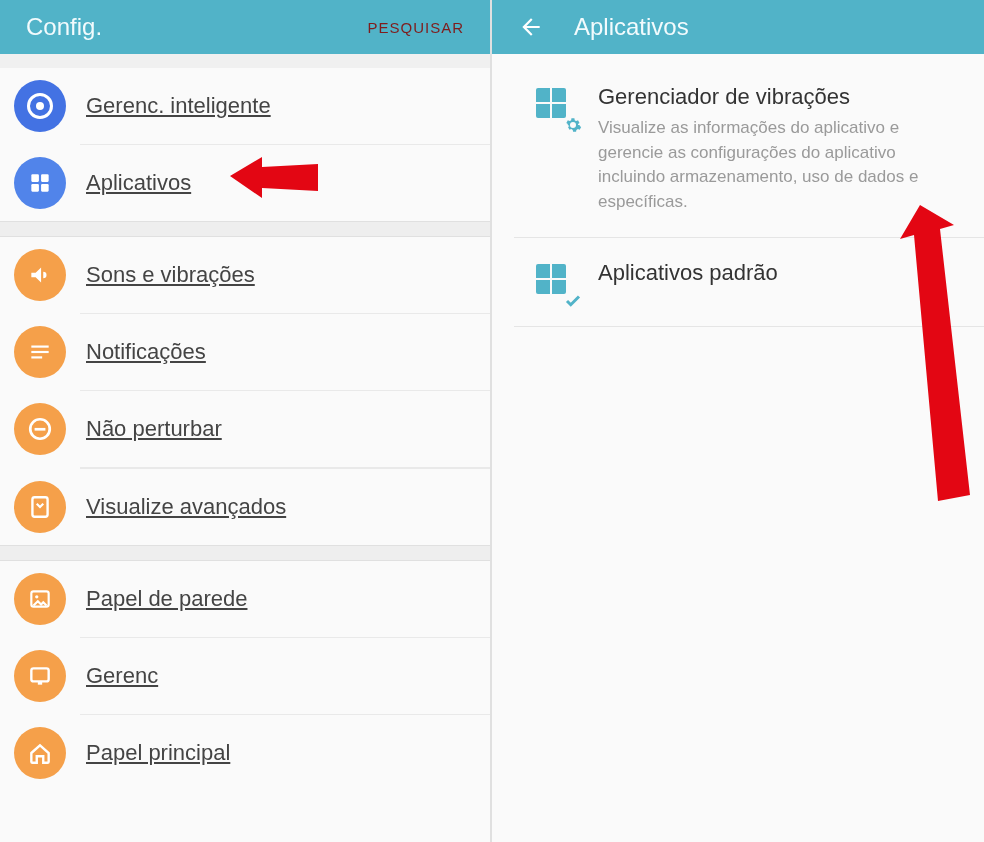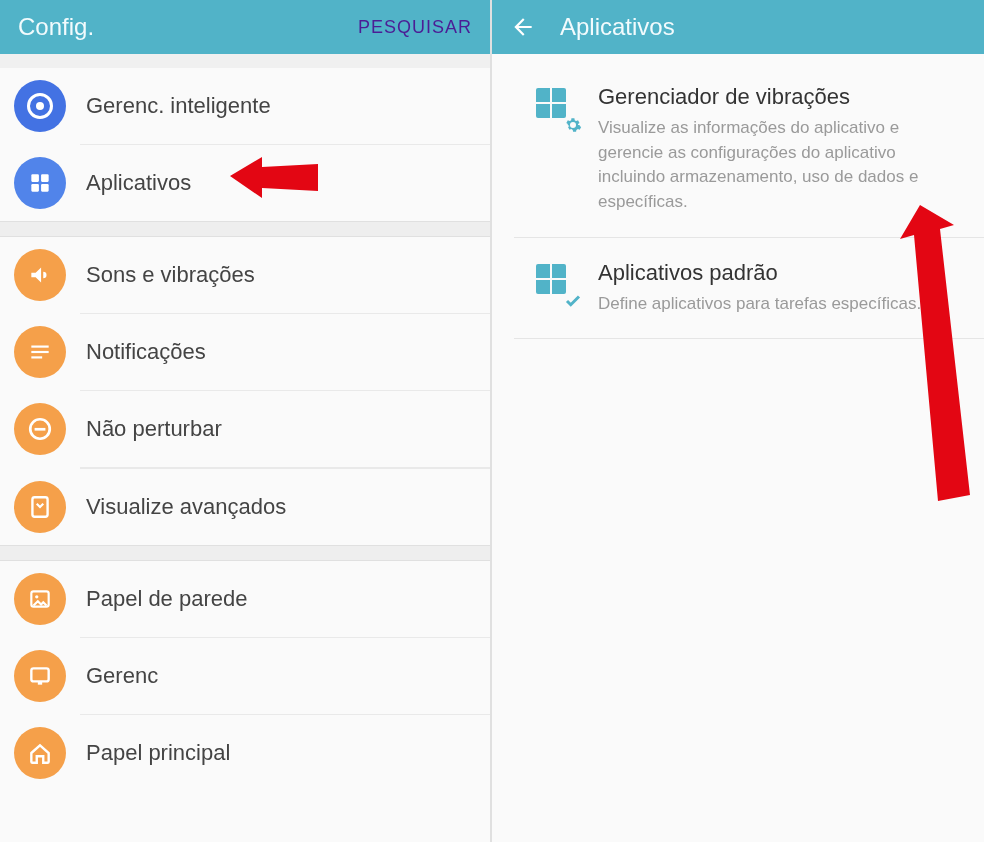--- a/index.html
+++ b/index.html
@@ -14,26 +14,26 @@
   .panel { height: 842px; display: flex; flex-direction: column; }
   .panel-left { width: 492px; border-right: 2px solid #e0e0e0; background: #fafafa; }
   .panel-right { width: 492px; background: #fafafa; }
 
   .header {
     height: 54px;
     background: #51b3c8;
     display: flex;
     align-items: center;
     color: #fff;
-    padding: 0 18px;
-    gap: 14px;
+    padding: 0 26px;
+    gap: 20px;
   }
   .header-left { justify-content: space-between; }
   .header-title { font-size: 24px; font-weight: 300; color: #f2fbfd; }
-  .header-search { font-size: 18px; font-weight: 400; letter-spacing: 1px; color: #4c1d95; }
+  .header-search { font-size: 15px; font-weight: 400; letter-spacing: 1px; color: #7f1d1d; }
   .header-back { display: flex; align-items: center; cursor: pointer; }
   .header-back svg { width: 26px; height: 26px; fill: #fff; }
   .header-right .header-title { margin-left: 10px; }
 
   .list { flex: 1; overflow-y: auto; }
   .group-sep {
     height: 16px;
     background: #eeeeee;
     border-top: 1px solid #e0e0e0;
     border-bottom: 1px solid #e0e0e0;
@@ -53,21 +53,21 @@
     position: relative;
   }
   .item .icon-wrap {
     width: 52px; height: 52px;
     border-radius: 50%;
     display: flex; align-items: center; justify-content: center;
     margin-right: 20px;
     flex-shrink: 0;
   }
   .icon-wrap svg { width: 26px; height: 26px; fill: #fff; }
-  .item .label { color: #444; font-size: 22px; font-weight: 300; }
+  .item .label { color: #444; font-size: 22px; font-weight: 300; text-decoration: underline; }
 
   .bg-blue-ring { background: #4372e3; }
   .bg-blue { background: #5184ea; }
   .bg-orange { background: #f5a04a; }
 
   
   .ring-icon {
     width: 26px; height: 26px; border-radius: 50%;
     border: 3px solid #fff; position: relative;
   }
@@ -284,21 +284,20 @@
             <span class="s4"></span>
           </div>
         <div class="sub">
           <svg viewBox="0 0 24 24">
               <path fill="none" stroke="#51b3c8" stroke-width="4" d="M4 12l5 5L20 6"></path>
             </svg>
         </div>
       </div>
       <div class="detail-text">
         <div class="detail-title">Aplicativos padrão</div>
-        <div class="detail-desc">Define aplicativos para tarefas específicas.</div>
       </div>
     </div>
 
     <div class="arrow" style="position:absolute; left:890px; top:205px;">
       <svg width="90" height="300" viewBox="0 0 90 300">
         <polygon points="30,0 64,20 50,24 80,290 48,296 24,30 10,34" fill="#e30613"></polygon>
       </svg>
     </div>
 
   </div>

